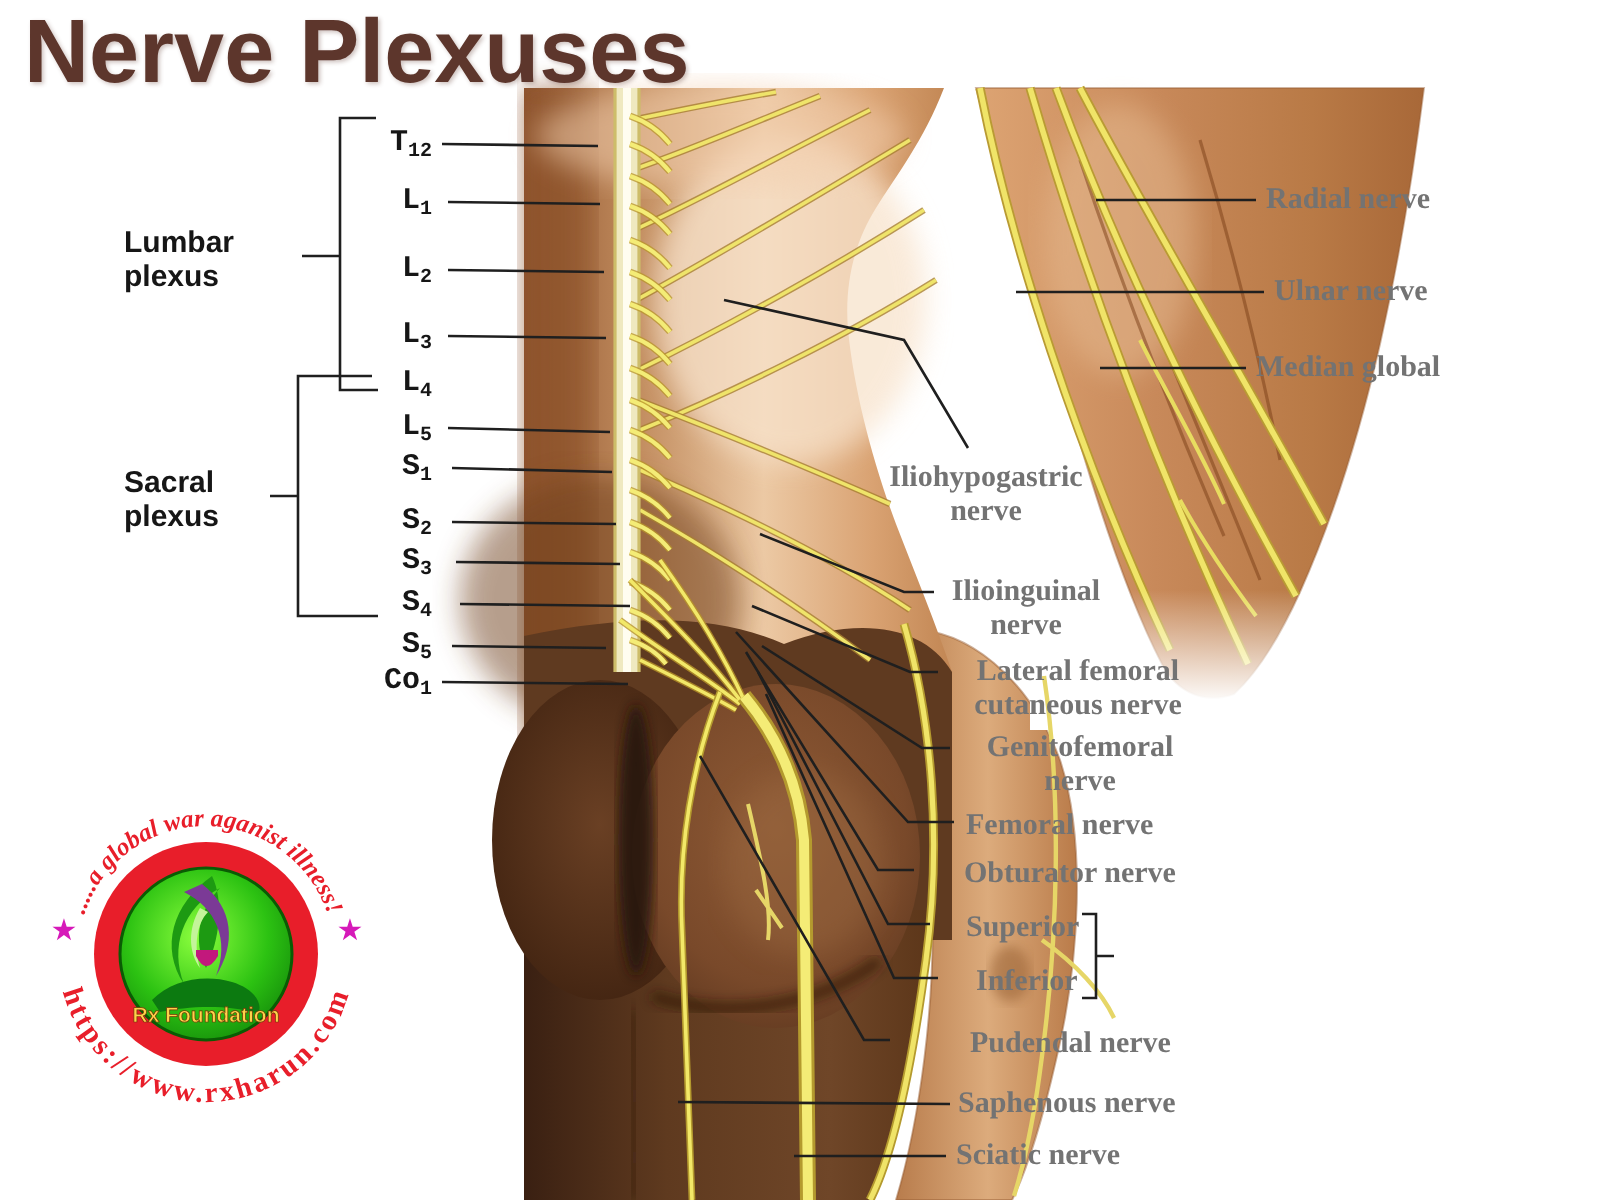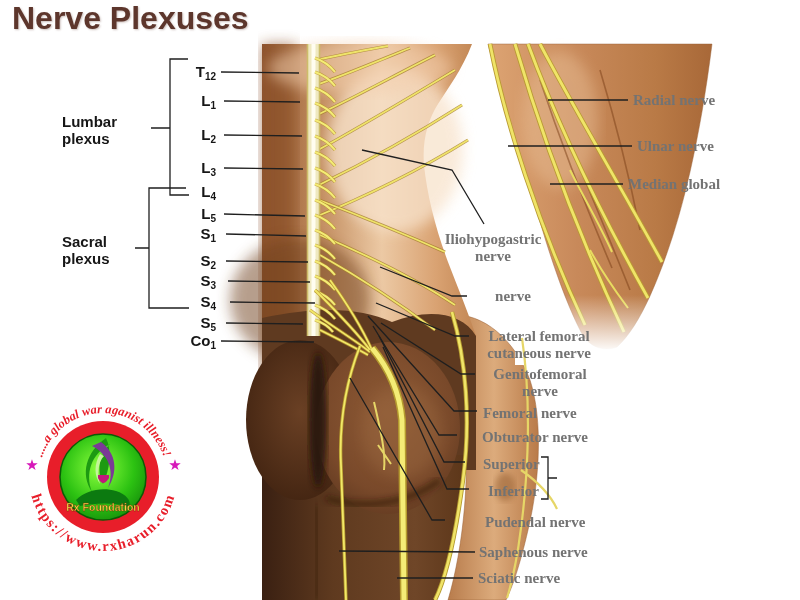--- a/index.html
+++ b/index.html
@@ -1,24 +1,24 @@
 <!DOCTYPE html>
 <html><head>
 <meta charset="utf-8">
 <style>
   html,body{margin:0;padding:0;background:#fff;}
   #stage{position:relative;width:800px;height:600px;background:#ffffff;overflow:hidden;
          font-family:"Liberation Sans", sans-serif;}
   #scene{position:absolute;left:0;top:0;}
-  .title{position:absolute;left:12px;top:0px;font-size:32px;font-weight:bold;letter-spacing:0px;
+  .title{position:absolute;left:12px;top:0px;font-size:45px;font-weight:bold;letter-spacing:0px;
          color:#5d362c;text-shadow:1px 1px 2px rgba(90,50,40,.30);white-space:nowrap;}
   .lbl{position:absolute;font-weight:bold;font-size:15px;line-height:20px;color:#737373;white-space:nowrap;font-family:Liberation Serif, serif;}
   .lbl2{line-height:17px;text-align:center;white-space:nowrap;}
   .vert{position:absolute;left:140px;width:76px;text-align:right;font-weight:bold;font-size:15px;
-        line-height:20px;color:#161616;}
+        line-height:20px;color:#161616;font-family:Liberation Mono, monospace;}
   .vert sub{font-size:10px;vertical-align:-3px;}
   .plex{position:absolute;left:62px;width:88px;text-align:left;font-weight:bold;font-size:15px;
         line-height:17px;color:#161616;}
   #logo{position:absolute;left:16px;top:382px;}
 </style>
 </head>
 <body>
 
 <div id="stage">
 
@@ -203,20 +203,21 @@
 
   <div class="lbl" style="left:633px;top:90px">Radial nerve</div>
   <div class="lbl" style="left:637px;top:136px">Ulnar nerve</div>
   <div class="lbl" style="left:628px;top:174px">Median global</div>
 
   <div class="lbl lbl2" style="left:412px;top:231px;width:162px">
     <div>Iliohypogastric</div>
       <div>nerve</div>
   </div>
   <div class="lbl lbl2" style="left:432px;top:288px;width:162px">
+    <div>Ilioinguinal</div>
       <div>nerve</div>
   </div>
   <div class="lbl lbl2" style="left:448px;top:328px;width:182px">
     <div>Lateral femoral</div>
       <div>cutaneous nerve</div>
   </div>
   <div class="lbl lbl2" style="left:449px;top:366px;width:182px">
     <div>Genitofemoral</div>
       <div>nerve</div>
   </div>

